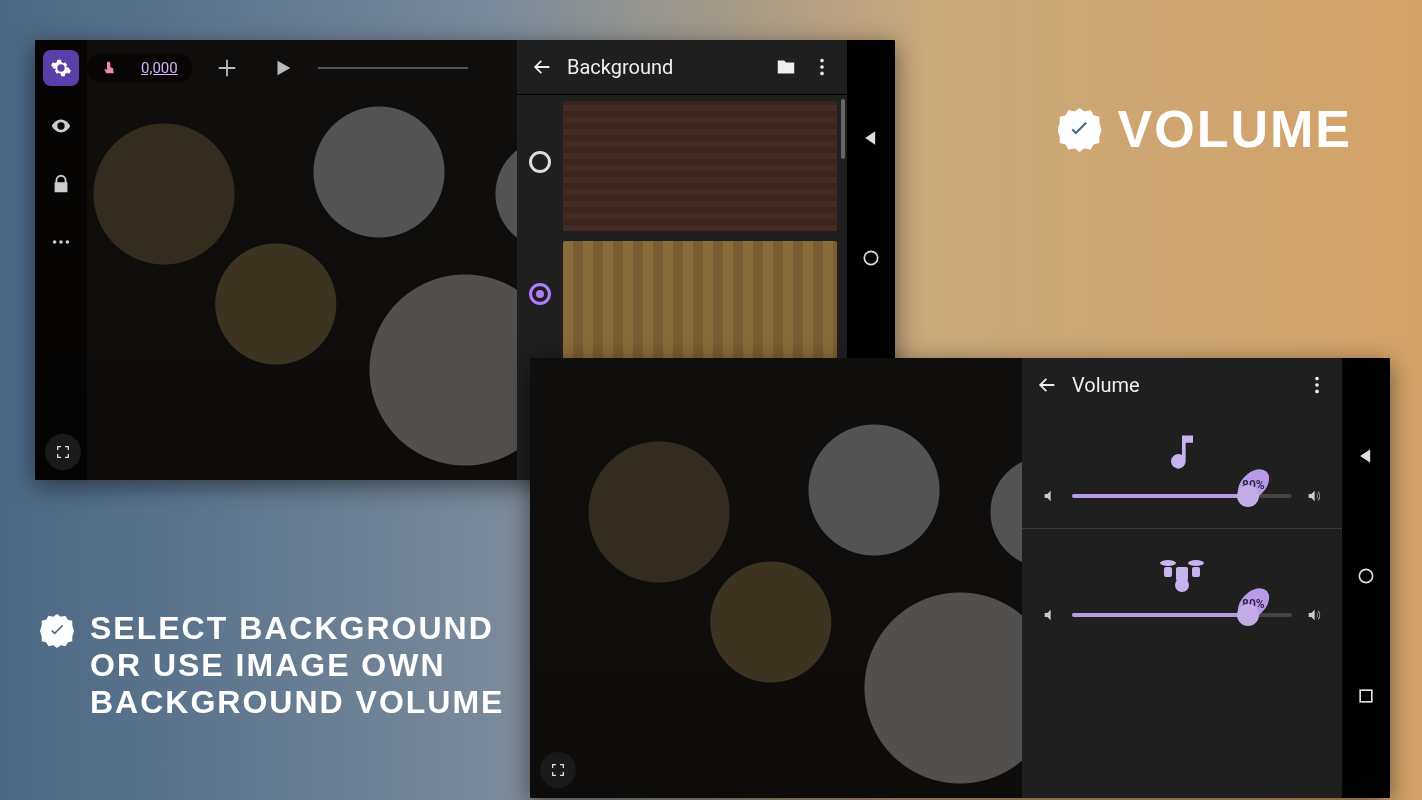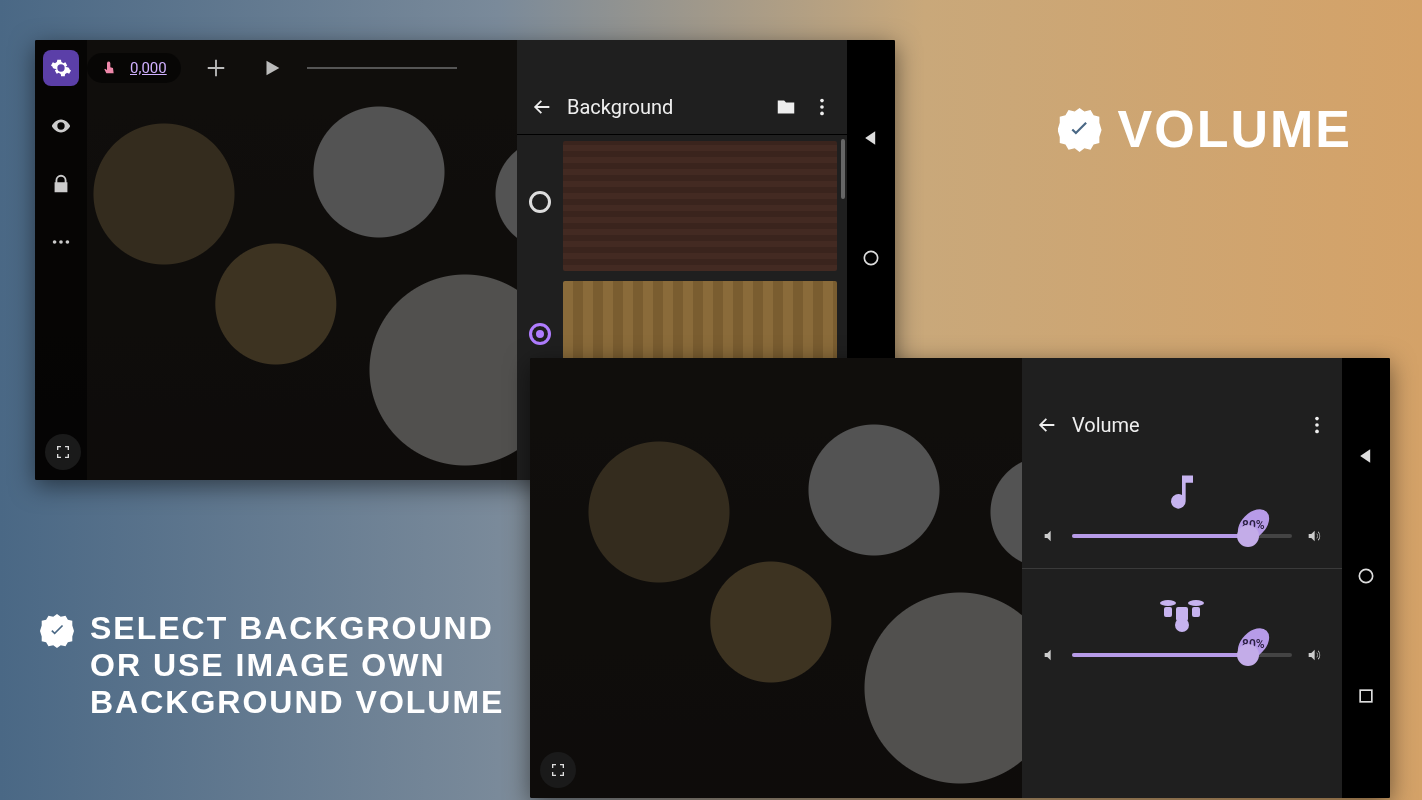--- a/index.html
+++ b/index.html
@@ -56,33 +56,33 @@
   }
 
   
   .top-strip {
     position:absolute; left:52px; top:6px; height:44px;
     display:flex; align-items:center; gap:14px; color:#c7a8ff;
     font-size:15px;
   }
   .pill {
     background:rgba(0,0,0,0.55); border-radius:18px; padding:6px 14px;
-    display:flex; align-items:center; gap:13px; color:#d0b0ff;text-decoration:underline;
+    display:flex; align-items:center; gap:24px; color:#d0b0ff;text-decoration:underline;
   }
   .plus-btn, .play-btn { color:#bbb; font-size:22px; padding:0 10px; }
   .prog-line { width:150px; height:2px; background:#555; }
 
   
   .bg-panel {
     position:absolute; right:48px; top:0; bottom:0; width:330px;
     background:#1f1f1f; display:flex; flex-direction:column;
   }
   .panel-header {
     height:54px; display:flex; align-items:center; gap:14px;
-    padding:0 14px; color:#eee; font-size:20px;margin-top:40px;
+    padding:0 14px; color:#eee; font-size:20px;
   }
   .panel-header .title { flex:1; }
   .bg-list {
     flex:1; overflow:hidden; padding:6px 10px 0 46px; position:relative;
     border-top:1px solid #000;
   }
   .bg-item {
     height:130px; margin-bottom:10px; border-radius:2px;
     background:#3a3228;
   }

